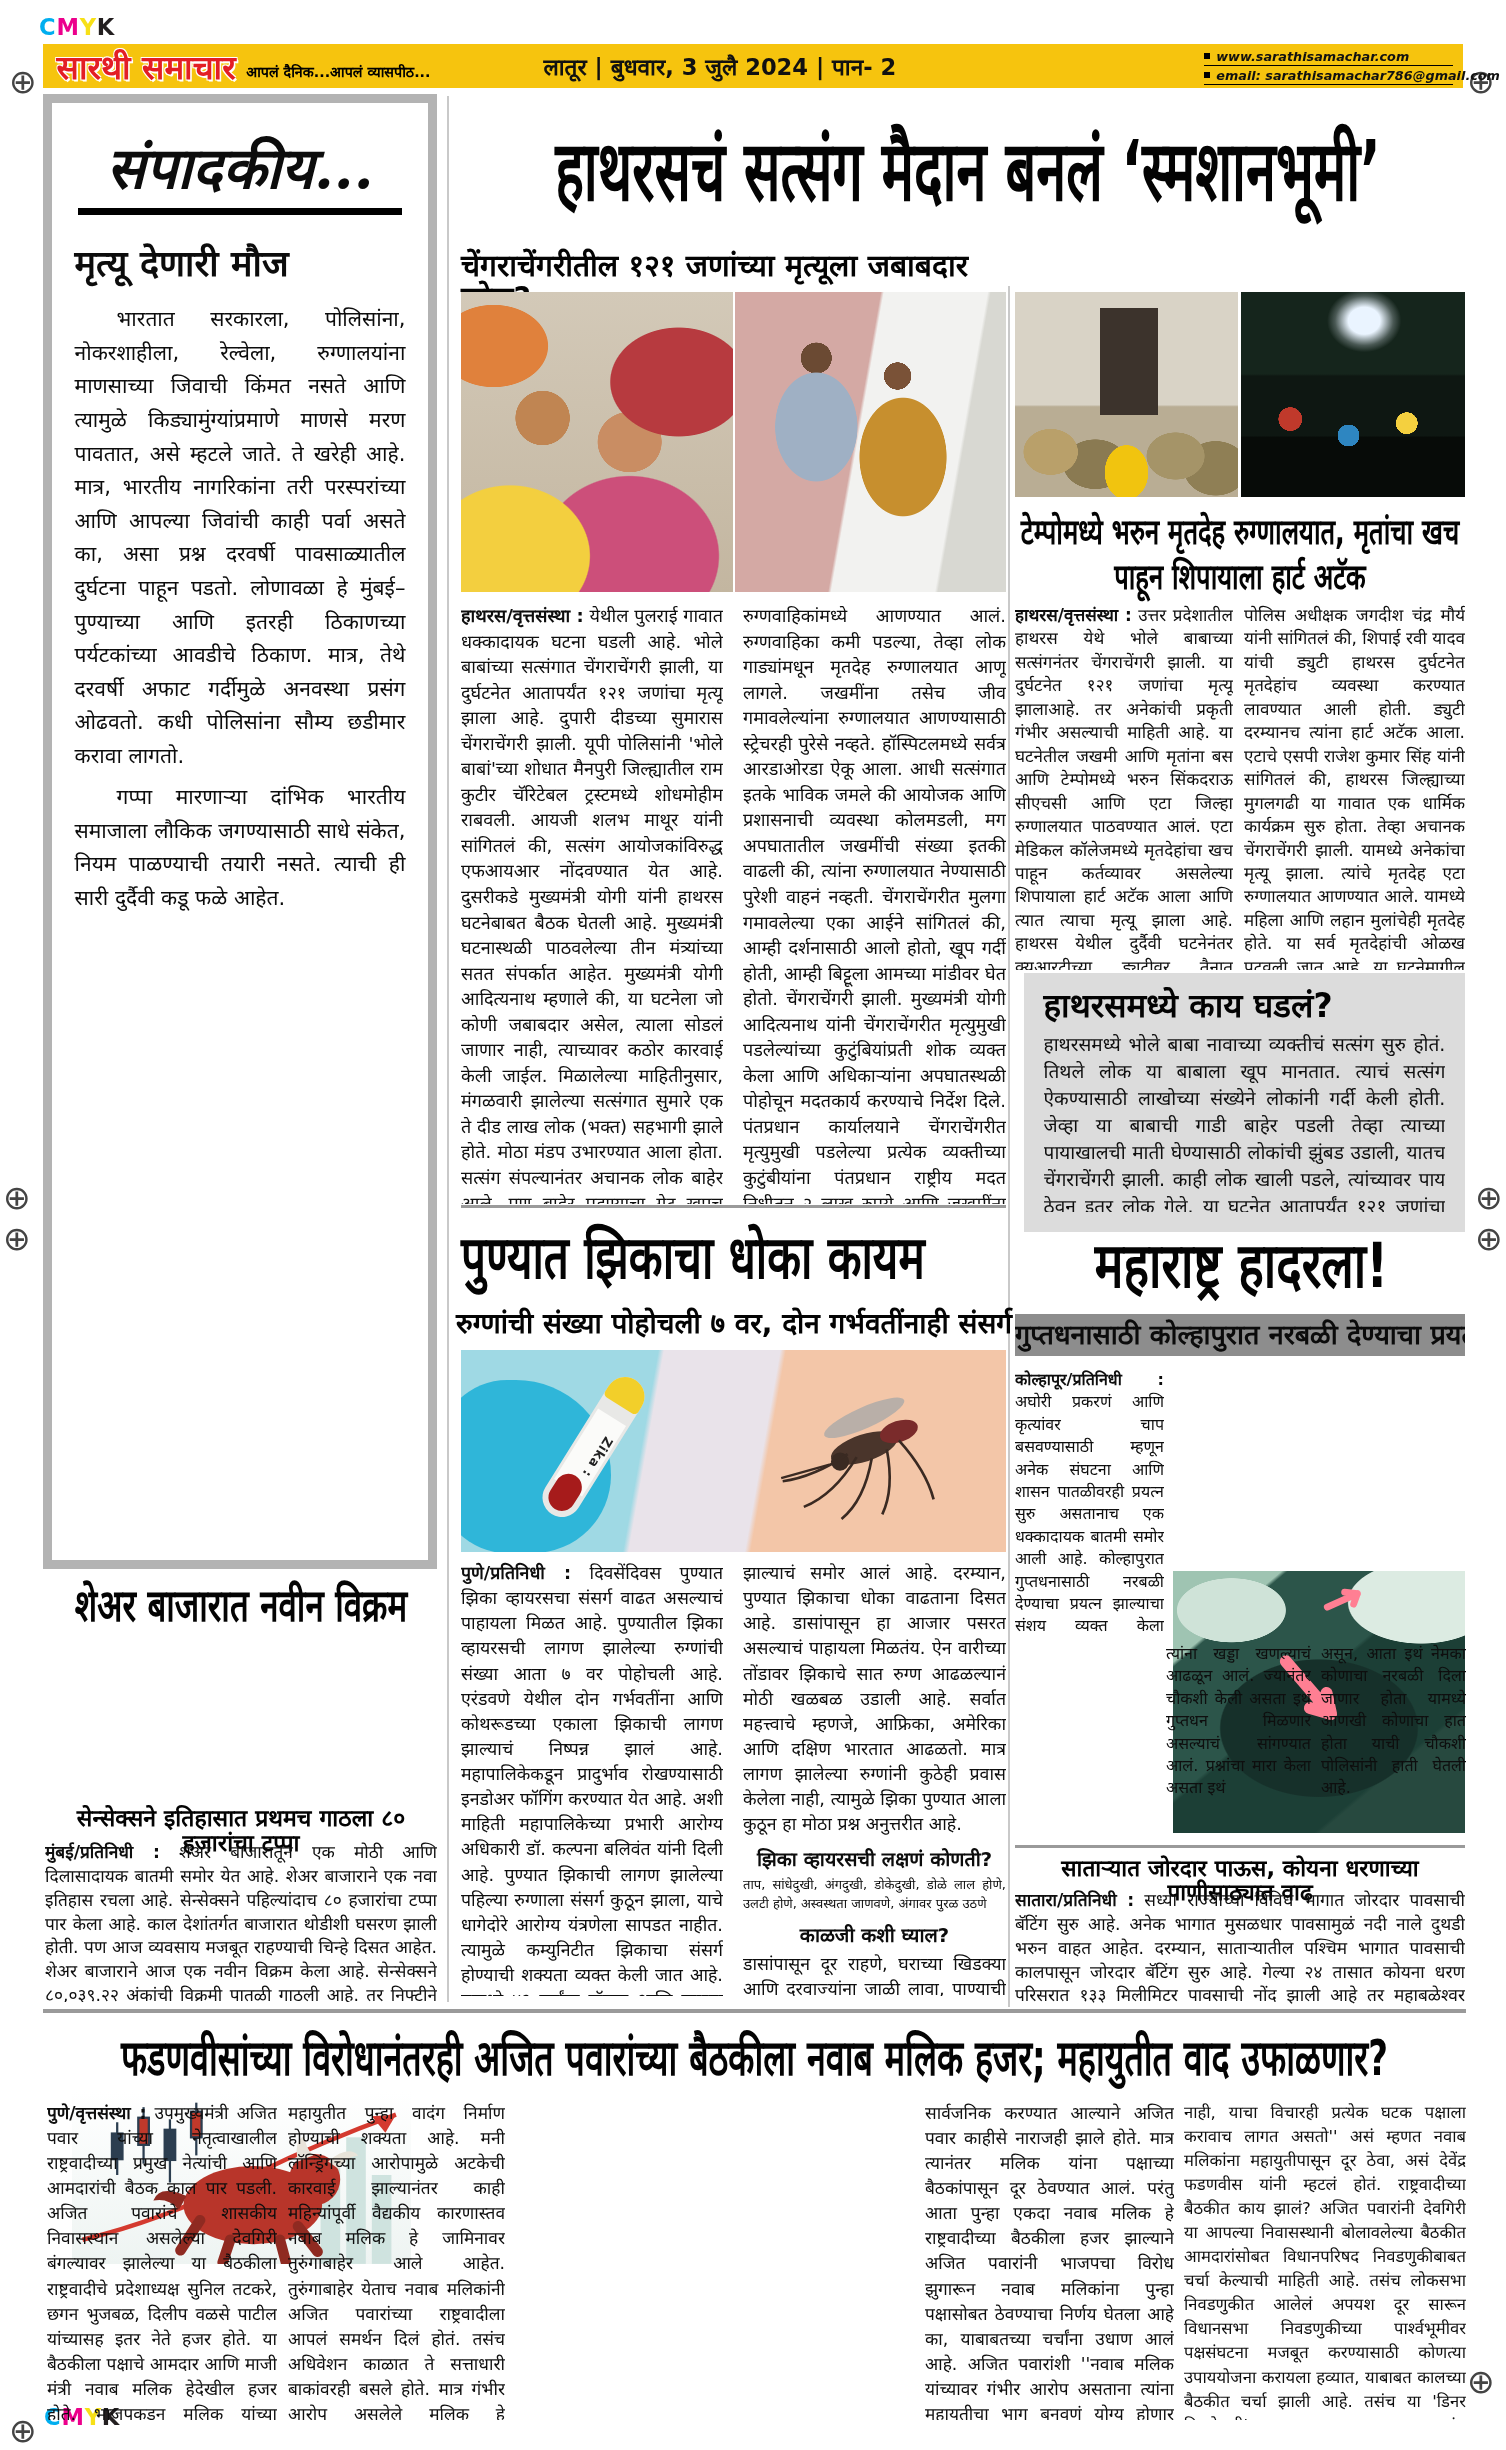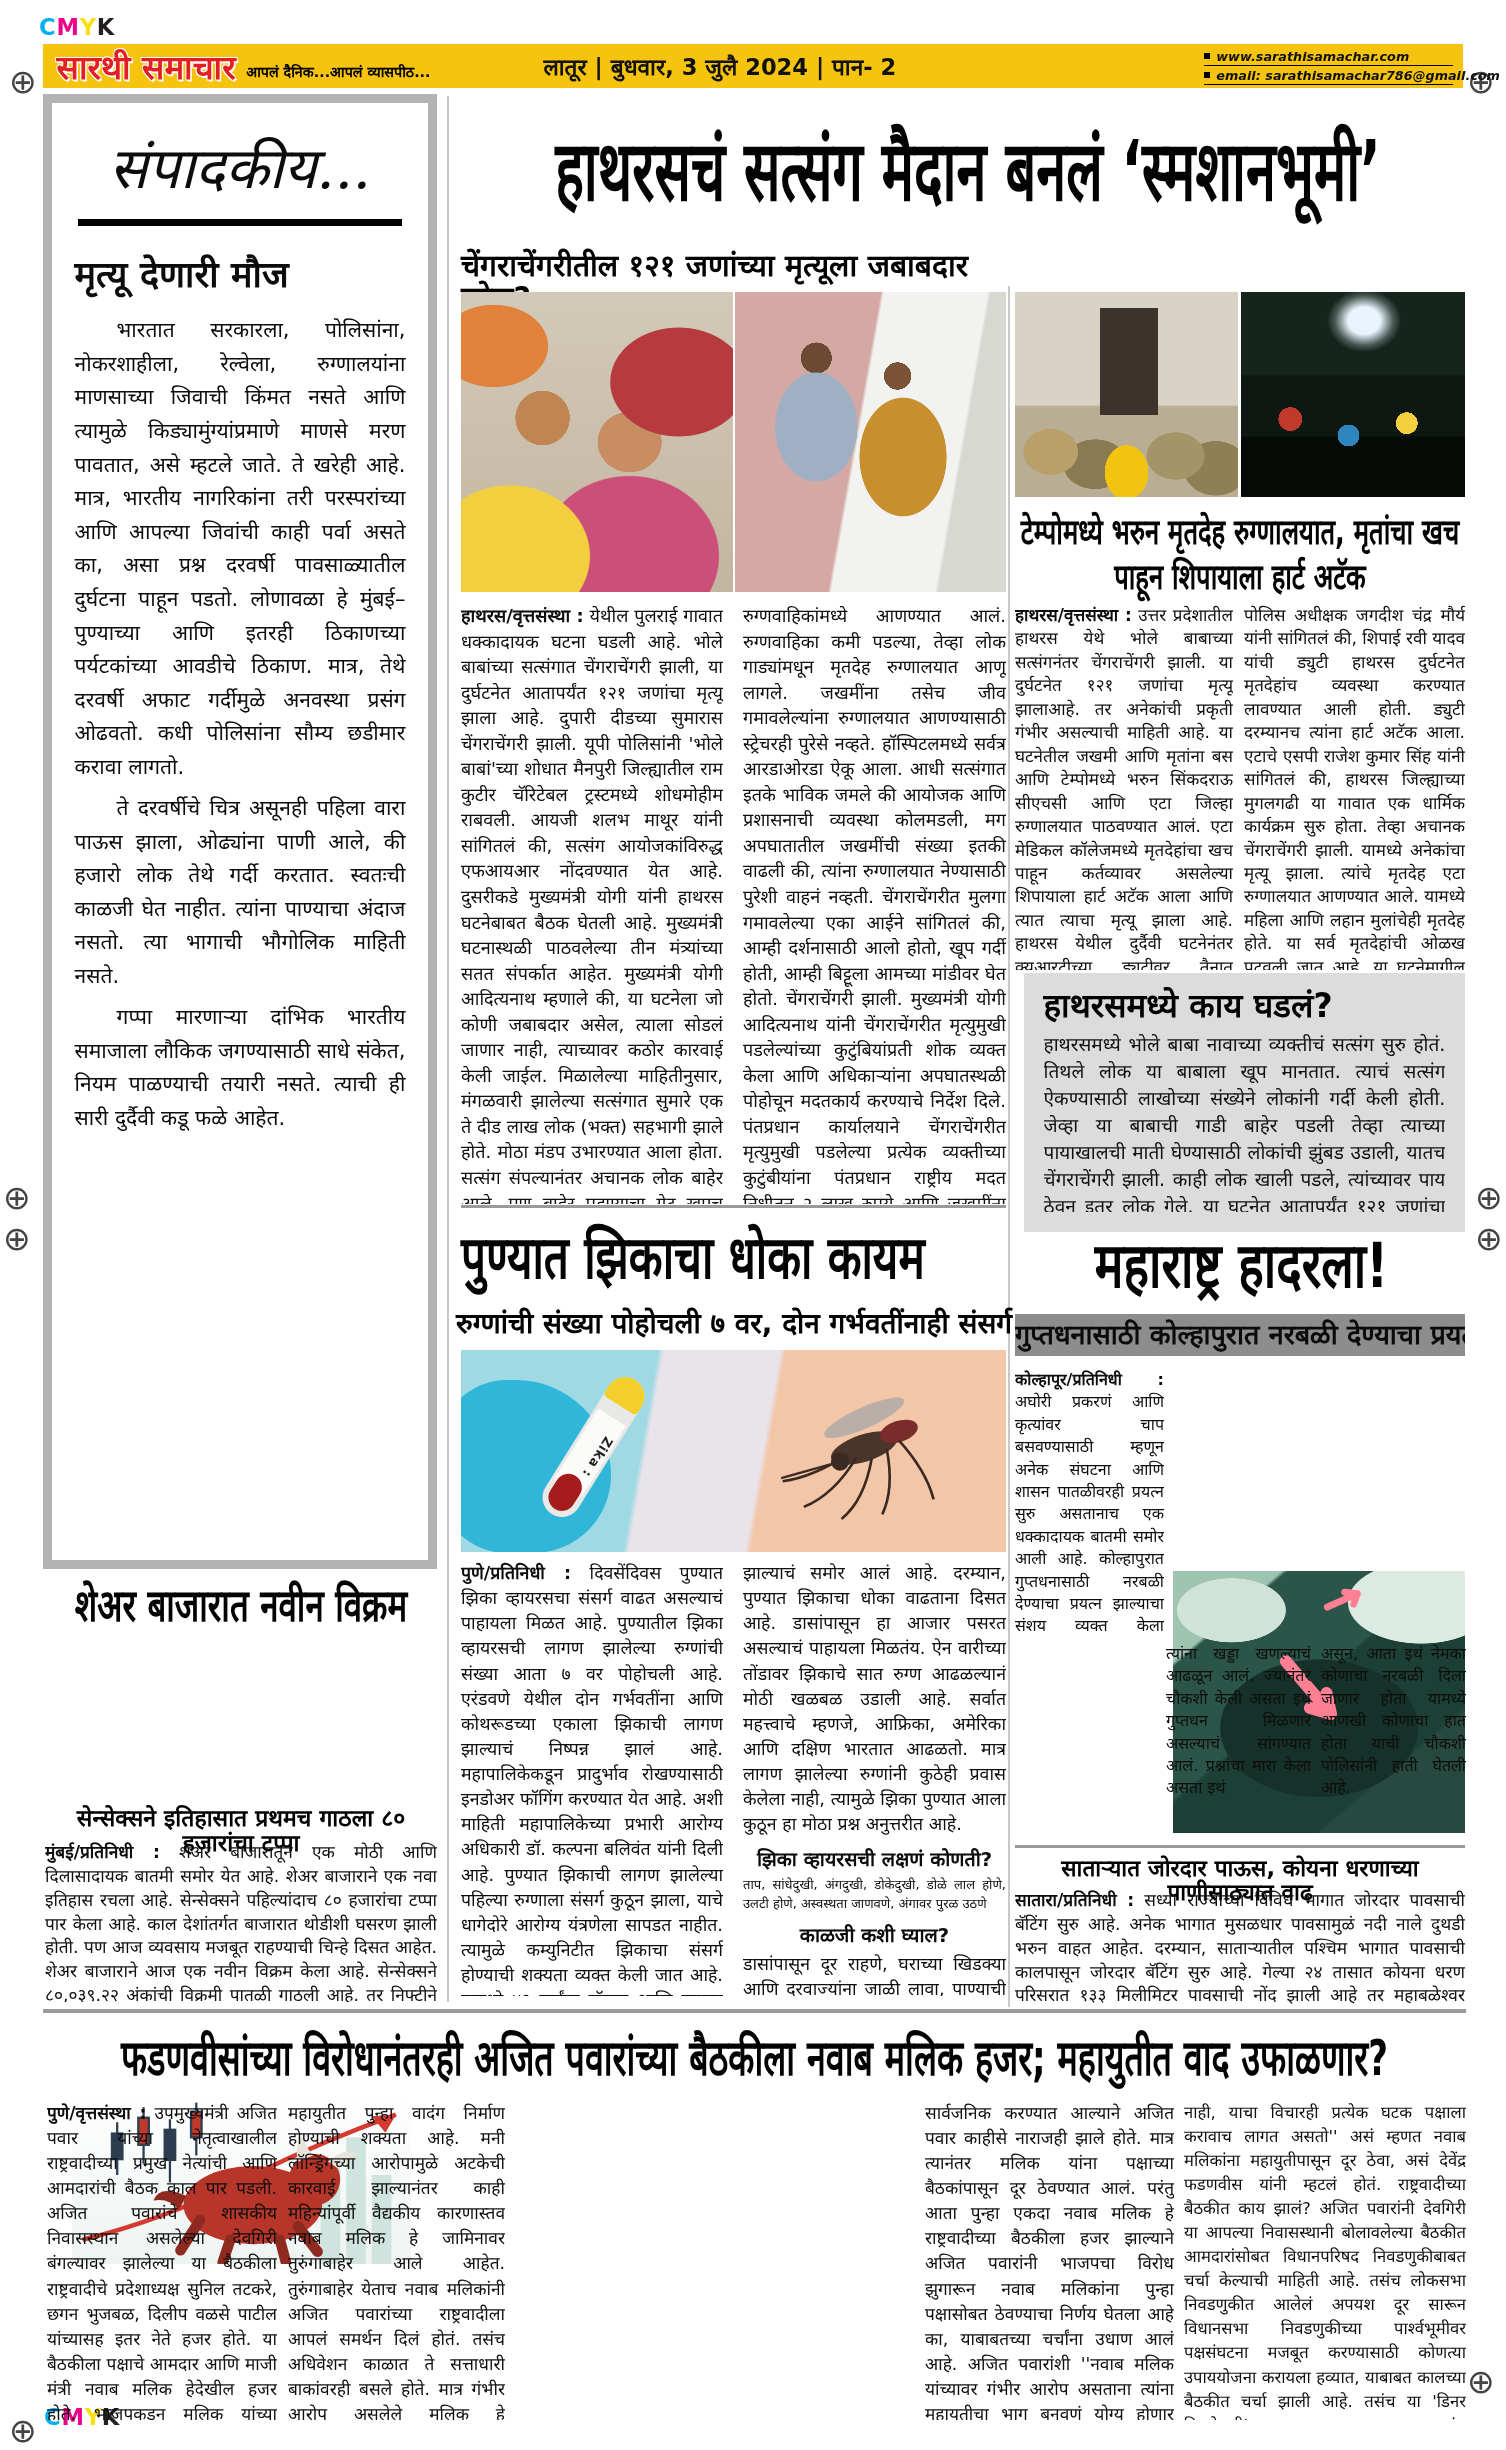--- a/index.html
+++ b/index.html
@@ -22,22 +22,22 @@
                  border-bottom:1.9px solid #000;padding:1.5px 0;white-space:nowrap;}
   #contact .sq{display:inline-block;width:6.8px;height:6.8px;background:#000;margin-right:6px;flex:0 0 auto;}
   .cC{color:#00aeef}.cM{color:#ec008c}.cY{color:#f7e017}.cK{color:#231f20}
   .cmyk{font-size:22.6px;font-weight:bold;letter-spacing:0.8px;}
   
   .vrule{background:#c9c9c9;width:1.5px;}
   .hrule{background:#9a9a9a;}
   
   #edbox{left:43px;top:94px;width:394px;height:1475px;border:9px solid #b3b3b3;
          box-sizing:border-box;background:#fff;padding:19.6px 22.6px;overflow:hidden;}
-  #edtitle{font-family:"DejaVu Serif", serif;font-style:italic;font-weight:400;font-size:57px;
-           text-align:center;border-bottom:7.5px solid #000;padding-bottom:14px;margin:4.5px 3px 22.6px 3px;}
+  #edtitle{font-family:"DejaVu Serif", serif;font-style:italic;font-weight:700;font-size:57px;
+           text-align:center;border-bottom:7.5px solid #000;padding-bottom:3px;margin:4.5px 3px 22.6px 3px;}
   #edhead{font-size:36px;font-weight:900;margin-bottom:16.6px;}
   .edp{font-size:21px;line-height:1.6;text-align:justify;text-indent:42px;margin:0 0 7.5px 0;}
   
   .ph{overflow:hidden;position:relative;}
   #ph-mourn{background:
      radial-gradient(90px 68px at 12% 18%, #e0813c 0 60%, transparent 61%),
      radial-gradient(113px 90px at 80% 30%, #b73a3f 0 60%, transparent 61%),
      radial-gradient(45px 45px at 30% 42%, #c08552 0 60%, transparent 61%),
      radial-gradient(53px 50px at 62% 50%, #c98d63 0 60%, transparent 61%),
      radial-gradient(128px 113px at 18% 88%, #f3cf3f 0 62%, transparent 63%),
@@ -116,21 +116,20 @@
     </div>
   </div>
 
   <div class="abs vrule" style="left:447px;top:96px;height:1906px;"></div>
   <div class="abs vrule" style="left:1008px;top:286px;height:1721px;"></div>
 
   <div id="edbox" class="abs">
     <div id="edtitle">संपादकीय...</div>
     <div id="edhead">मृत्यू देणारी मौज</div>
     <p class="edp">भारतात सरकारला, पोलिसांना, नोकरशाहीला, रेल्वेला, रुग्णालयांना माणसाच्या जिवाची किंमत नसते आणि त्यामुळे किड्यामुंग्यांप्रमाणे माणसे मरण पावतात, असे म्हटले जाते. ते खरेही आहे. मात्र, भारतीय नागरिकांना तरी परस्परांच्या आणि आपल्या जिवांची काही पर्वा असते का, असा प्रश्न दरवर्षी पावसाळ्यातील दुर्घटना पाहून पडतो. लोणावळा हे मुंबई–पुण्याच्या आणि इतरही ठिकाणच्या पर्यटकांच्या आवडीचे ठिकाण. मात्र, तेथे दरवर्षी अफाट गर्दीमुळे अनवस्था प्रसंग ओढवतो. कधी पोलिसांना सौम्य छडीमार करावा लागतो.</p>
-    <p class="edp">ते दरवर्षीचे चित्र असूनही पहिला वारा पाऊस झाला, ओढ्यांना पाणी आले, की हजारो लोक तेथे गर्दी करतात. स्वतःची काळजी घेत नाहीत. त्यांना पाण्याचा अंदाज नसतो. त्या भागाची भौगोलिक माहिती नसते.</p>
     <p class="edp">गप्पा मारणाऱ्या दांभिक भारतीय समाजाला लौकिक जगण्यासाठी साधे संकेत, नियम पाळण्याची तयारी नसते. त्याची ही सारी दुर्दैवी कडू फळे आहेत.</p>
   </div>
 
   <div class="abs hl stretch" style="left:452px;top:127px;width:1032px;font-size:54px;text-align:center;white-space:nowrap;transform:scaleY(1.55);">हाथरसचं सत्संग मैदान बनलं ‘स्मशानभूमी’</div>
   <div class="abs hl" style="left:461px;top:250px;width:572px;font-size:30px;">चेंगराचेंगरीतील १२१ जणांच्या मृत्यूला जबाबदार कोण?</div>
 
   <div class="abs colstack" style="left:461px;top:292px;width:545px;height:300px;">
     <div id="ph-mourn" class="ph" style="width:272px;height:300px;"></div>
     <div class="gap" style="width:1.5px;background:#fff;"></div>
     <div id="ph-grief" class="ph" style="width:271px;height:300px;"></div>

